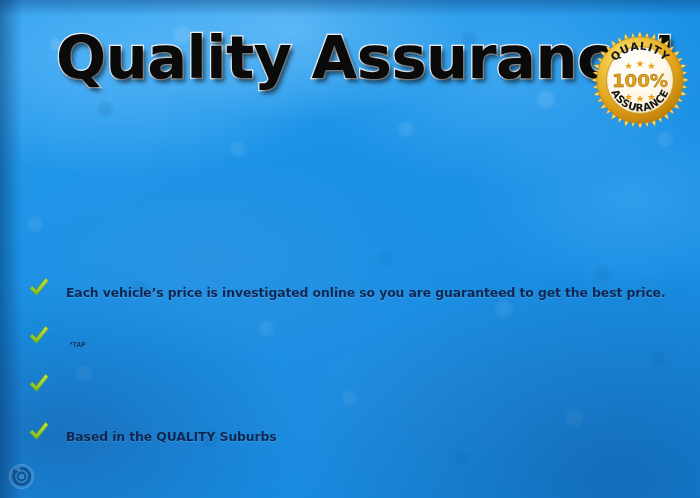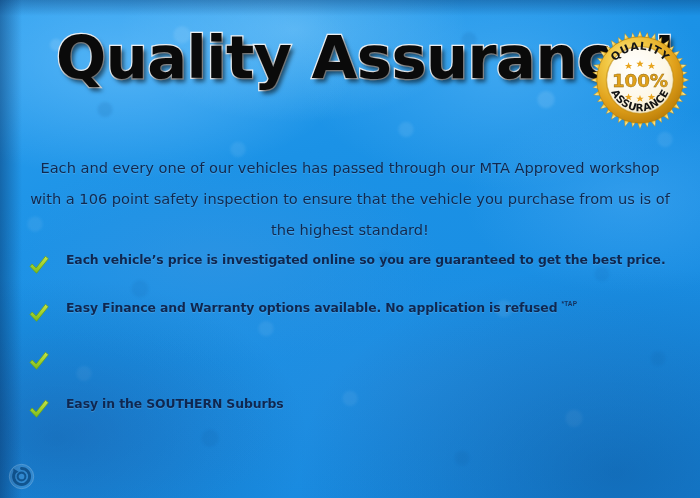--- a/index.html
+++ b/index.html
@@ -119,21 +119,21 @@
 
   
   .bullets {
     position: absolute;
     left: 26px;
     top: 252px;
     width: 650px;
   }
   .bullet-row {
     display: flex;
-    align-items: flex-start;
+    align-items: flex-end;
     height: 48px;
   }
   .check-icon {
     width: 26px;
     height: 26px;
     flex: 0 0 26px;
     margin-right: 14px;
     position: relative;
     top: 1px;
   }
@@ -351,21 +351,20 @@
           <polygon points="122,126 124,131 129,131 125,134 127,139 122,136 117,139 119,134 115,131 120,131"></polygon>
         </g>
 
         <text font-family="DejaVu Sans, sans-serif" font-size="20" font-weight="bold" fill="#141414" letter-spacing="0.6">
           <textPath href="#arcBot" startOffset="50%" text-anchor="middle">ASSURANCE</textPath>
         </text>
       </g>
     </svg>
   </div>
 
-  <div class="intro">Each and every one of our vehicles has passed through our MTA Approved workshop with a 106 point safety inspection to ensure that the vehicle you purchase from us is of the highest standard!</div>
 
   <div class="bullets">
 
     <div class="bullet-row">
       <span class="check-icon">
         <svg viewBox="0 0 32 32" xmlns="http://www.w3.org/2000/svg">
           <defs>
             <linearGradient id="ckg1" x1="0" y1="0" x2="0" y2="1">
               <stop offset="0%" stop-color="#c6e34a"></stop>
               <stop offset="55%" stop-color="#9fd02c"></stop>
@@ -377,39 +376,38 @@
       </span>
       <span class="bullet-text">Each vehicle’s price is investigated online so you are guaranteed to get the best price.</span>
     </div>
 
     <div class="bullet-row">
       <span class="check-icon">
         <svg viewBox="0 0 32 32" xmlns="http://www.w3.org/2000/svg">
           <path d="M5 16.5 L7.5 13.5 L12.5 18.5 L24 4 L27.5 7 L13 25 Z" fill="url(#ckg1)" stroke="#6aa310" stroke-width="0.9" stroke-linejoin="round"></path>
         </svg>
       </span>
-      <span class="bullet-text">Easy Finance and Warranty options available. No application is refused</span>
       <span class="bullet-note">*TAP</span>
     </div>
 
     <div class="bullet-row">
       <span class="check-icon">
         <svg viewBox="0 0 32 32" xmlns="http://www.w3.org/2000/svg">
           <path d="M5 16.5 L7.5 13.5 L12.5 18.5 L24 4 L27.5 7 L13 25 Z" fill="url(#ckg1)" stroke="#6aa310" stroke-width="0.9" stroke-linejoin="round"></path>
         </svg>
       </span>
     </div>
 
     <div class="bullet-row">
       <span class="check-icon">
         <svg viewBox="0 0 32 32" xmlns="http://www.w3.org/2000/svg">
           <path d="M5 16.5 L7.5 13.5 L12.5 18.5 L24 4 L27.5 7 L13 25 Z" fill="url(#ckg1)" stroke="#6aa310" stroke-width="0.9" stroke-linejoin="round"></path>
         </svg>
       </span>
-      <span class="bullet-text">Easy in the SOUTHERN Suburbs</span>
+      <span class="bullet-text">Based in the QUALITY Suburbs</span>
     </div>
 
   </div>
 
   <div class="watermark">
     <svg viewBox="0 0 32 32" xmlns="http://www.w3.org/2000/svg">
       <circle cx="16" cy="16" r="14.5" fill="rgba(255,255,255,0.18)" stroke="rgba(255,255,255,0.35)" stroke-width="1"></circle>
       <path d="M16 6.5 A9.5 9.5 0 1 1 8.6 10.2" fill="none" stroke="#0d3f6e" stroke-width="3.4" stroke-linecap="round"></path>
       <polygon points="6.2,6.4 12.6,10.4 6.6,13.2" fill="#0d3f6e"></polygon>
       <circle cx="16" cy="16" r="4.6" fill="none" stroke="#0d3f6e" stroke-width="2.4"></circle>

